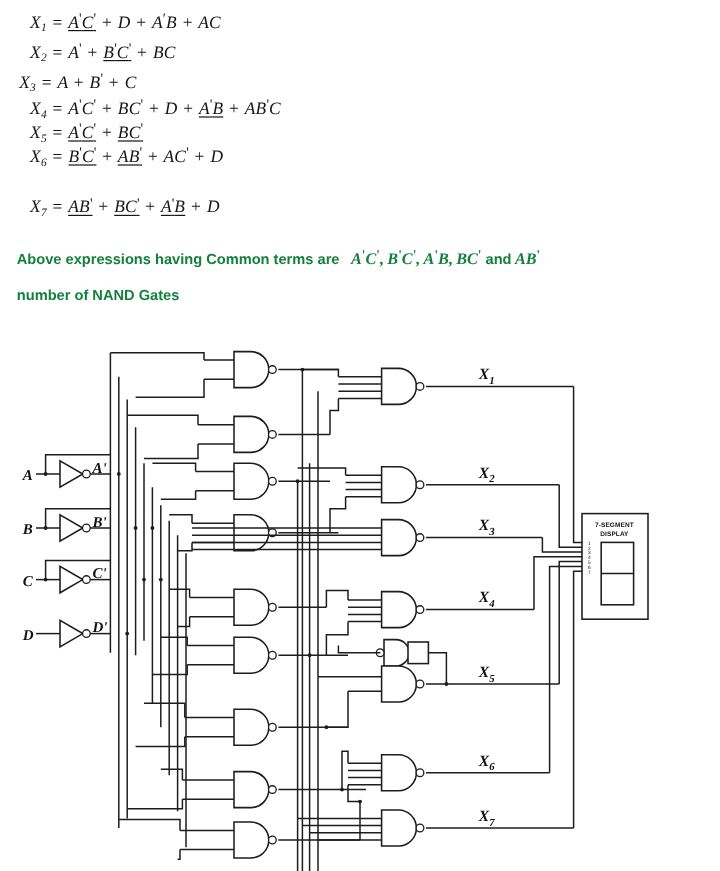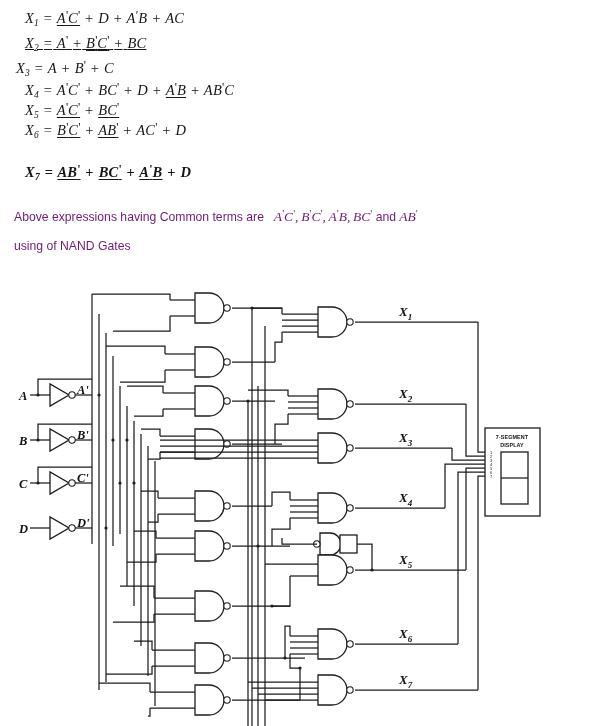--- a/index.html
+++ b/index.html
@@ -24,22 +24,23 @@
   }
   .eq .sub{font-size:9.5px;font-style:italic;vertical-align:-3px;}
   .eq .pr{font-style:normal;font-size:12px;vertical-align:4px;letter-spacing:0;}
   .eq .u{text-decoration:underline;text-underline-offset:2px;}
   .eq .op{font-style:normal;padding:0 1px;}
   
   .prose{
     position:absolute;
     font-family:"Liberation Sans", sans-serif;
     font-size:12.2px;
-    color:#701a75;
+    color:#15803d;
     line-height:20px;
+    font-weight:bold;
   }
   .inlmath{
     font-family:"Liberation Serif", serif;
     font-style:italic;
     font-size:13.5px;
   }
   .inlmath .pr{font-style:normal;font-size:11px;vertical-align:4px;}
   .inlmath .nm{font-style:normal;font-family:"Liberation Sans",sans-serif;font-size:12.2px;}
   
   #diagram{position:absolute;left:0;top:286px;width:600px;height:440px;}
@@ -69,21 +70,21 @@
 
 <div class="eqblock">
   <div class="eq" style="left:25px;top:8px;">
     <span>X<span class="sub">1</span></span>
     <span class="op">=</span>
     <span class="u">A<span class="pr">'</span>C<span class="pr">'</span></span>
     <span class="op">+</span> <span>D</span>
     <span class="op">+</span> <span>A<span class="pr">′</span>B</span>
     <span class="op">+</span> <span>AC</span>
   </div>
-  <div class="eq" style="left:25px;top:33px;text-decoration:underline;">
+  <div class="eq" style="left:25px;top:33px;">
     <span>X<span class="sub">2</span></span>
     <span class="op">=</span>
     <span>A<span class="pr">'</span></span>
     <span class="op">+</span> <span class="u">B<span class="pr">'</span>C<span class="pr">'</span></span>
     <span class="op">+</span> <span>BC</span>
   </div>
   <div class="eq" style="left:16px;top:58px;">
     <span>X<span class="sub">3</span></span>
     <span class="op">=</span>
     <span>A</span>
@@ -106,39 +107,39 @@
     <span class="op">+</span> <span class="u">BC<span class="pr">'</span></span>
   </div>
   <div class="eq" style="left:25px;top:120px;">
     <span>X<span class="sub">6</span></span>
     <span class="op">=</span>
     <span class="u">B<span class="pr">'</span>C<span class="pr">'</span></span>
     <span class="op">+</span> <span class="u">AB<span class="pr">'</span></span>
     <span class="op">+</span> <span>AC<span class="pr">'</span></span>
     <span class="op">+</span> <span>D</span>
   </div>
-  <div class="eq" style="left:25px;top:162px;font-weight:bold;">
+  <div class="eq" style="left:25px;top:162px;">
     <span>X<span class="sub">7</span></span>
     <span class="op">=</span>
     <span class="u">AB<span class="pr">'</span></span>
     <span class="op">+</span> <span class="u">BC<span class="pr">'</span></span>
     <span class="op">+</span> <span class="u">A<span class="pr">'</span>B</span>
     <span class="op">+</span> <span>D</span>
   </div>
 </div>
 
 <div class="prose" style="left:14px;top:203px;width:580px;">
   <span>Above expressions having Common terms are</span>
   <span class="inlmath">
     &nbsp; A<span class="pr">'</span>C<span class="pr">'</span>, B<span class="pr">'</span>C<span class="pr">'</span>, A<span class="pr">'</span>B, BC<span class="pr">'</span> <span class="nm">and</span> AB<span class="pr">'</span>
   </span>
 </div>
 
 <div class="prose" style="left:14px;top:236px;width:575px;">
-  <div>using of NAND Gates</div>
+  <div>number of NAND Gates</div>
 </div>
 
 <div id="diagram">
 <svg width="600" height="440" viewBox="0 0 600 440" xmlns="http://www.w3.org/2000/svg">
   <defs>
 
     <g id="nandshape">
       <path class="gate" d="M0,-15 L14,-15 A15,15 0 0 1 14,15 L0,15 Z"></path>
       <circle class="bub" cx="32" cy="0" r="3.2"></circle>
     </g>

